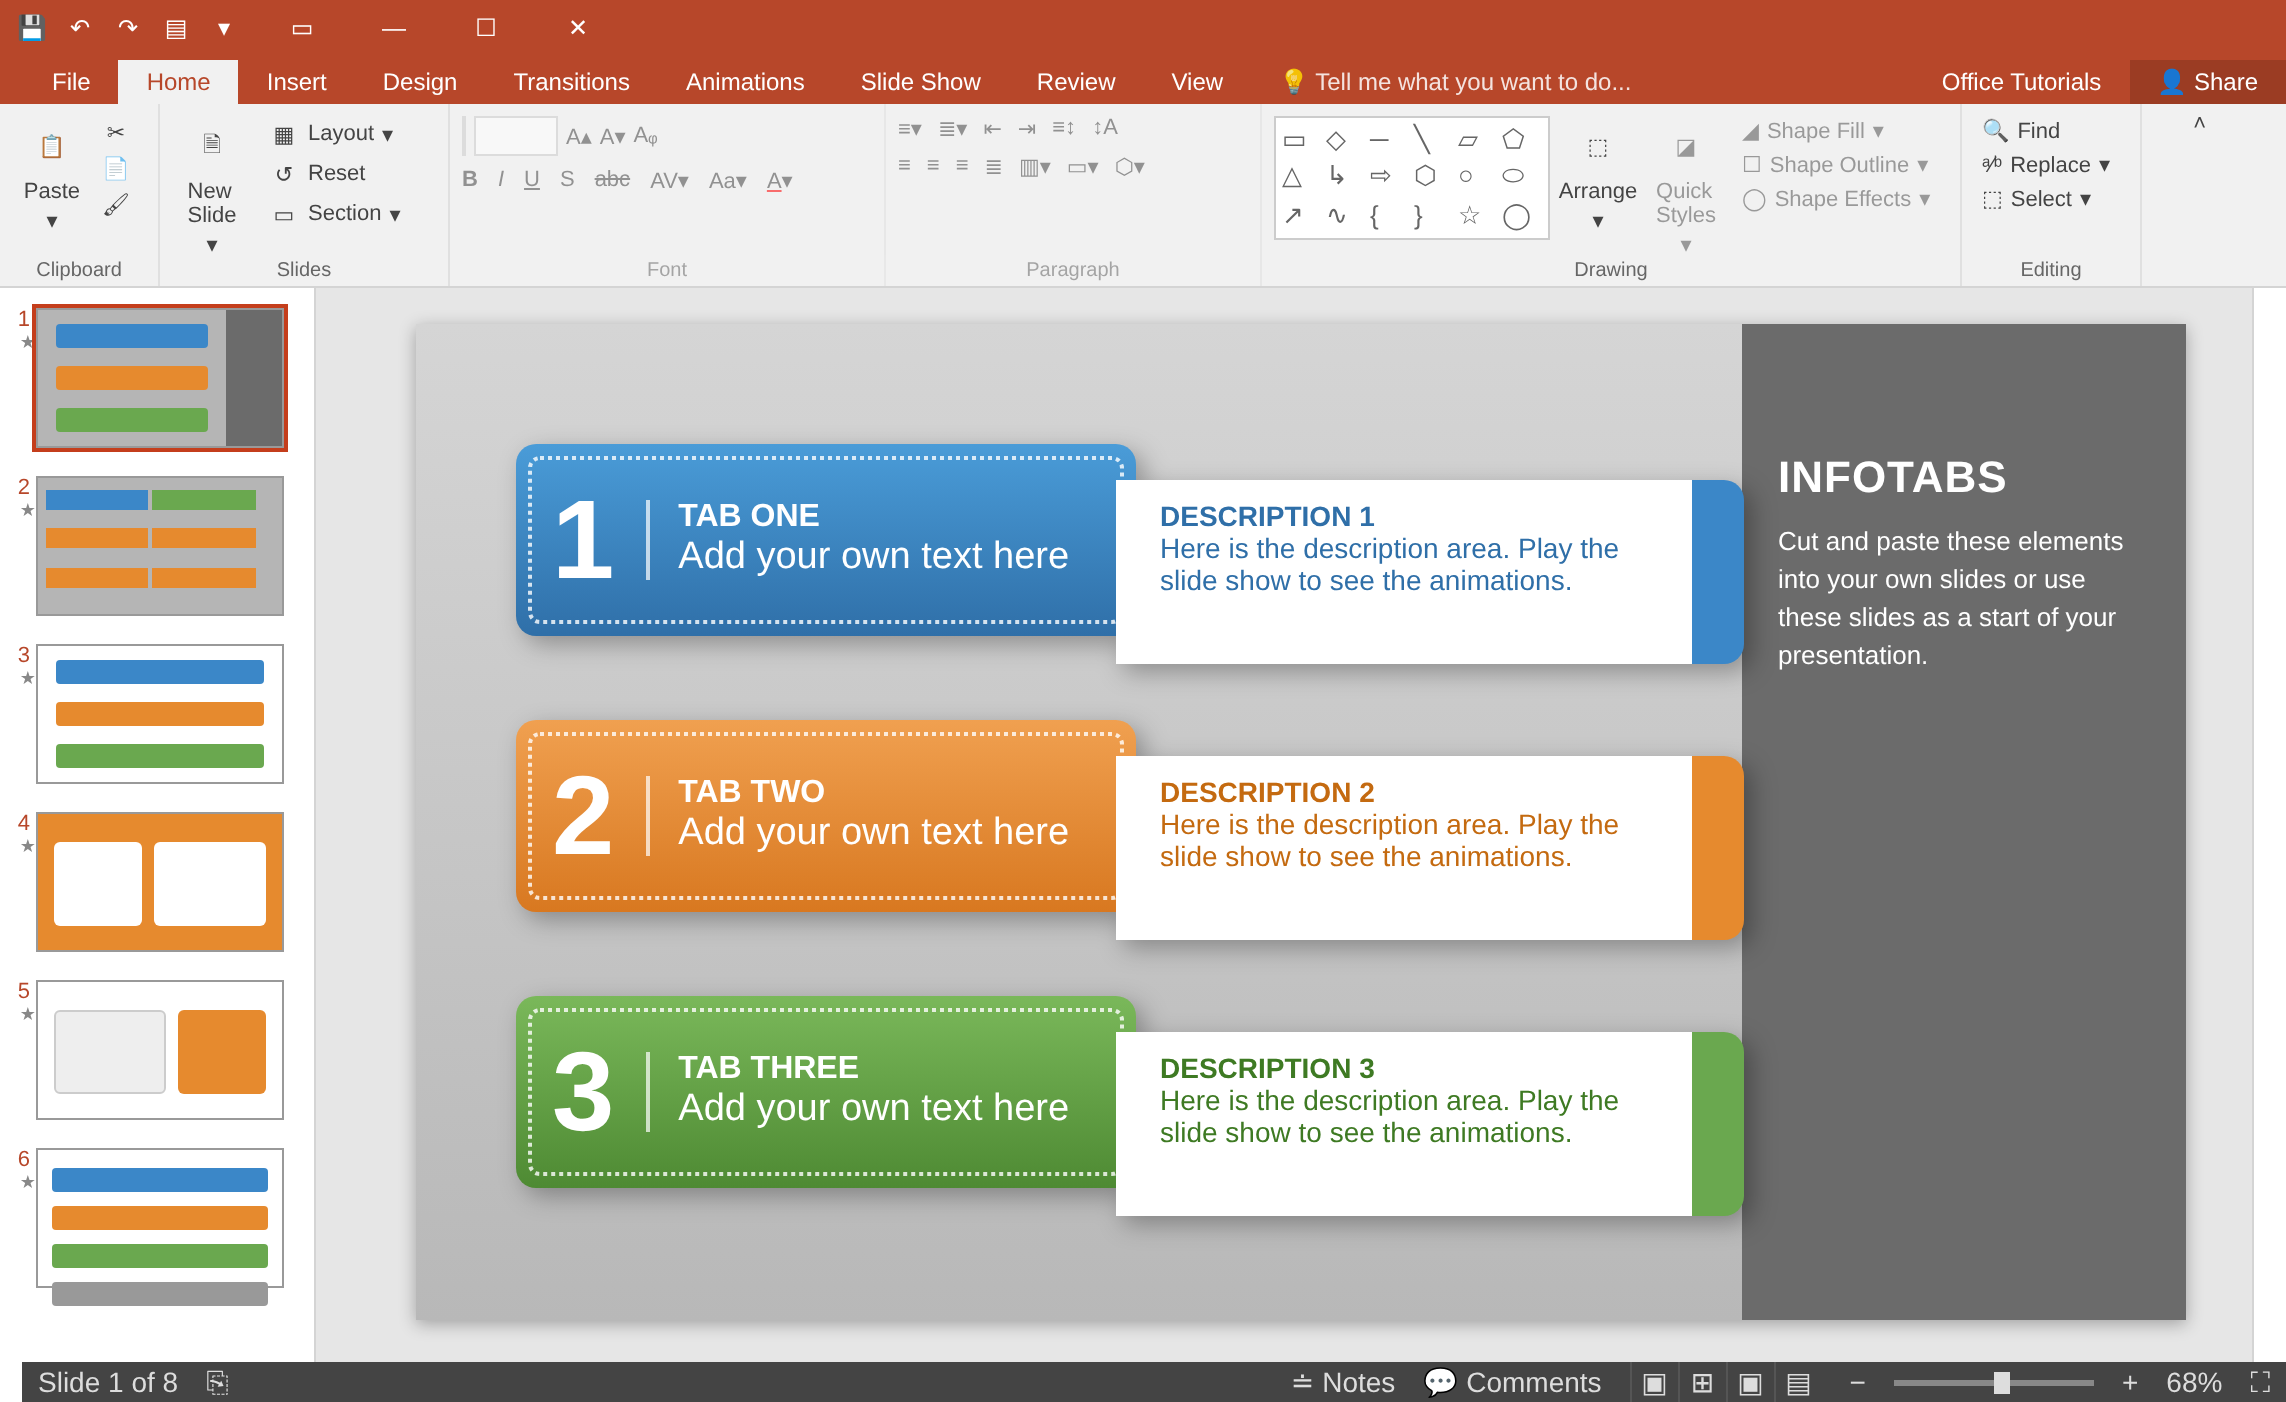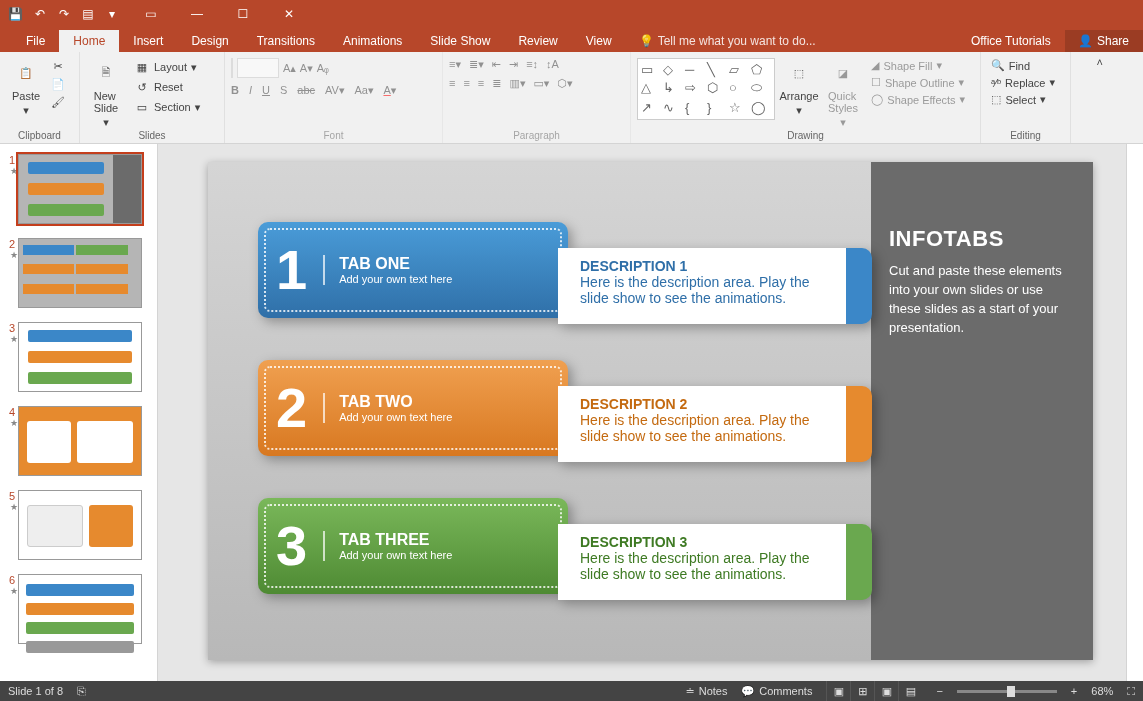--- a/index.html
+++ b/index.html
@@ -46,31 +46,31 @@
 .slide-main { flex: 1; padding: 60px 0 0 50px; display: flex; flex-direction: column; gap: 42px; }
 .slide-side { width: 222px; background: #6b6b6b; color: #fff; padding: 64px 18px; }
 
 .infotab { display: flex; align-items: center; height: 96px; filter: drop-shadow(4px 4px 6px rgba(0,0,0,.3)); }
 .infotab-left { width: 310px; height: 100%; border-radius: 10px; display: flex; align-items: center; padding: 0 18px; gap: 16px; background: linear-gradient(var(--c1),var(--c2)); }
 .infotab-left-border { position:absolute; inset:6px; border:2px dotted rgba(255,255,255,.8); border-radius:6px; pointer-events:none;}
 .infotab-left { position:relative; }
 .infotab-num { font-size: 56px; font-weight: 700; color: #fff; line-height: 1; }
 .infotab-titlebox { border-left: 2px solid rgba(255,255,255,.7); padding-left: 14px; }
 .infotab-title { color: #fff; font-weight: 700; font-size: 16px; }
-.infotab-sub { color: #fff; font-size: 11px; }
-.infotab-right { width: 300px; height: 76px; background: #fff; border-radius: 0 8px 8px 0; margin-left: -10px; padding: 10px 16px 10px 22px; position:relative;margin-top:32px; }
+.infotab-sub { color: #fff; font-size: 19px; }
+.infotab-right { width: 300px; height: 92px; background: #fff; border-radius: 0 8px 8px 0; margin-left: -10px; padding: 10px 16px 10px 22px; position:relative;margin-top:32px; }
 .infotab-right::after { content:""; position:absolute; right:-14px; top:0; width:26px; height:100%; border-radius:0 10px 10px 0; background:var(--cap);}
 .infotab-desc-title { font-weight: 700; font-size: 14px; color: var(--tc); }
 .infotab-desc-body { font-size: 14px; color: var(--tc); }
 
 .side-title { font-size: 22px; font-weight: 700; letter-spacing: .5px; margin-bottom: 10px; }
 .side-body { font-size: 13px; line-height: 1.45; }
 
 
-.statusbar { height: 20px; background: #444; color: #ddd; display: flex; align-items: center; font-size: 11px; padding: 5px 8px; gap: 14px; }
+.statusbar { height: 20px; background: #444; color: #ddd; display: flex; align-items: center; font-size: 14px; padding: 5px 8px; gap: 14px; margin-left: 11px; }
 .statusbar .spacer { flex: 1; }
 .sb-btn { cursor: pointer; display:flex; align-items:center; gap:4px;}
 .zoom-slider { width: 100px; height: 3px; background: #888; position: relative; }
 .zoom-slider::after { content:""; position:absolute; left:50%; top:-4px; width:8px; height:11px; background:#ddd;}
 .view-icons { display:flex; gap:0;}
 .view-icons span { width:24px; height:20px; display:flex; align-items:center; justify-content:center; border-left:1px solid #555; cursor:pointer;}
 
 
 .mini-tab { height:12px; margin:3px 6px; border-radius:2px; }
 .t-gray { background:#b5b5b5; display:flex; }

